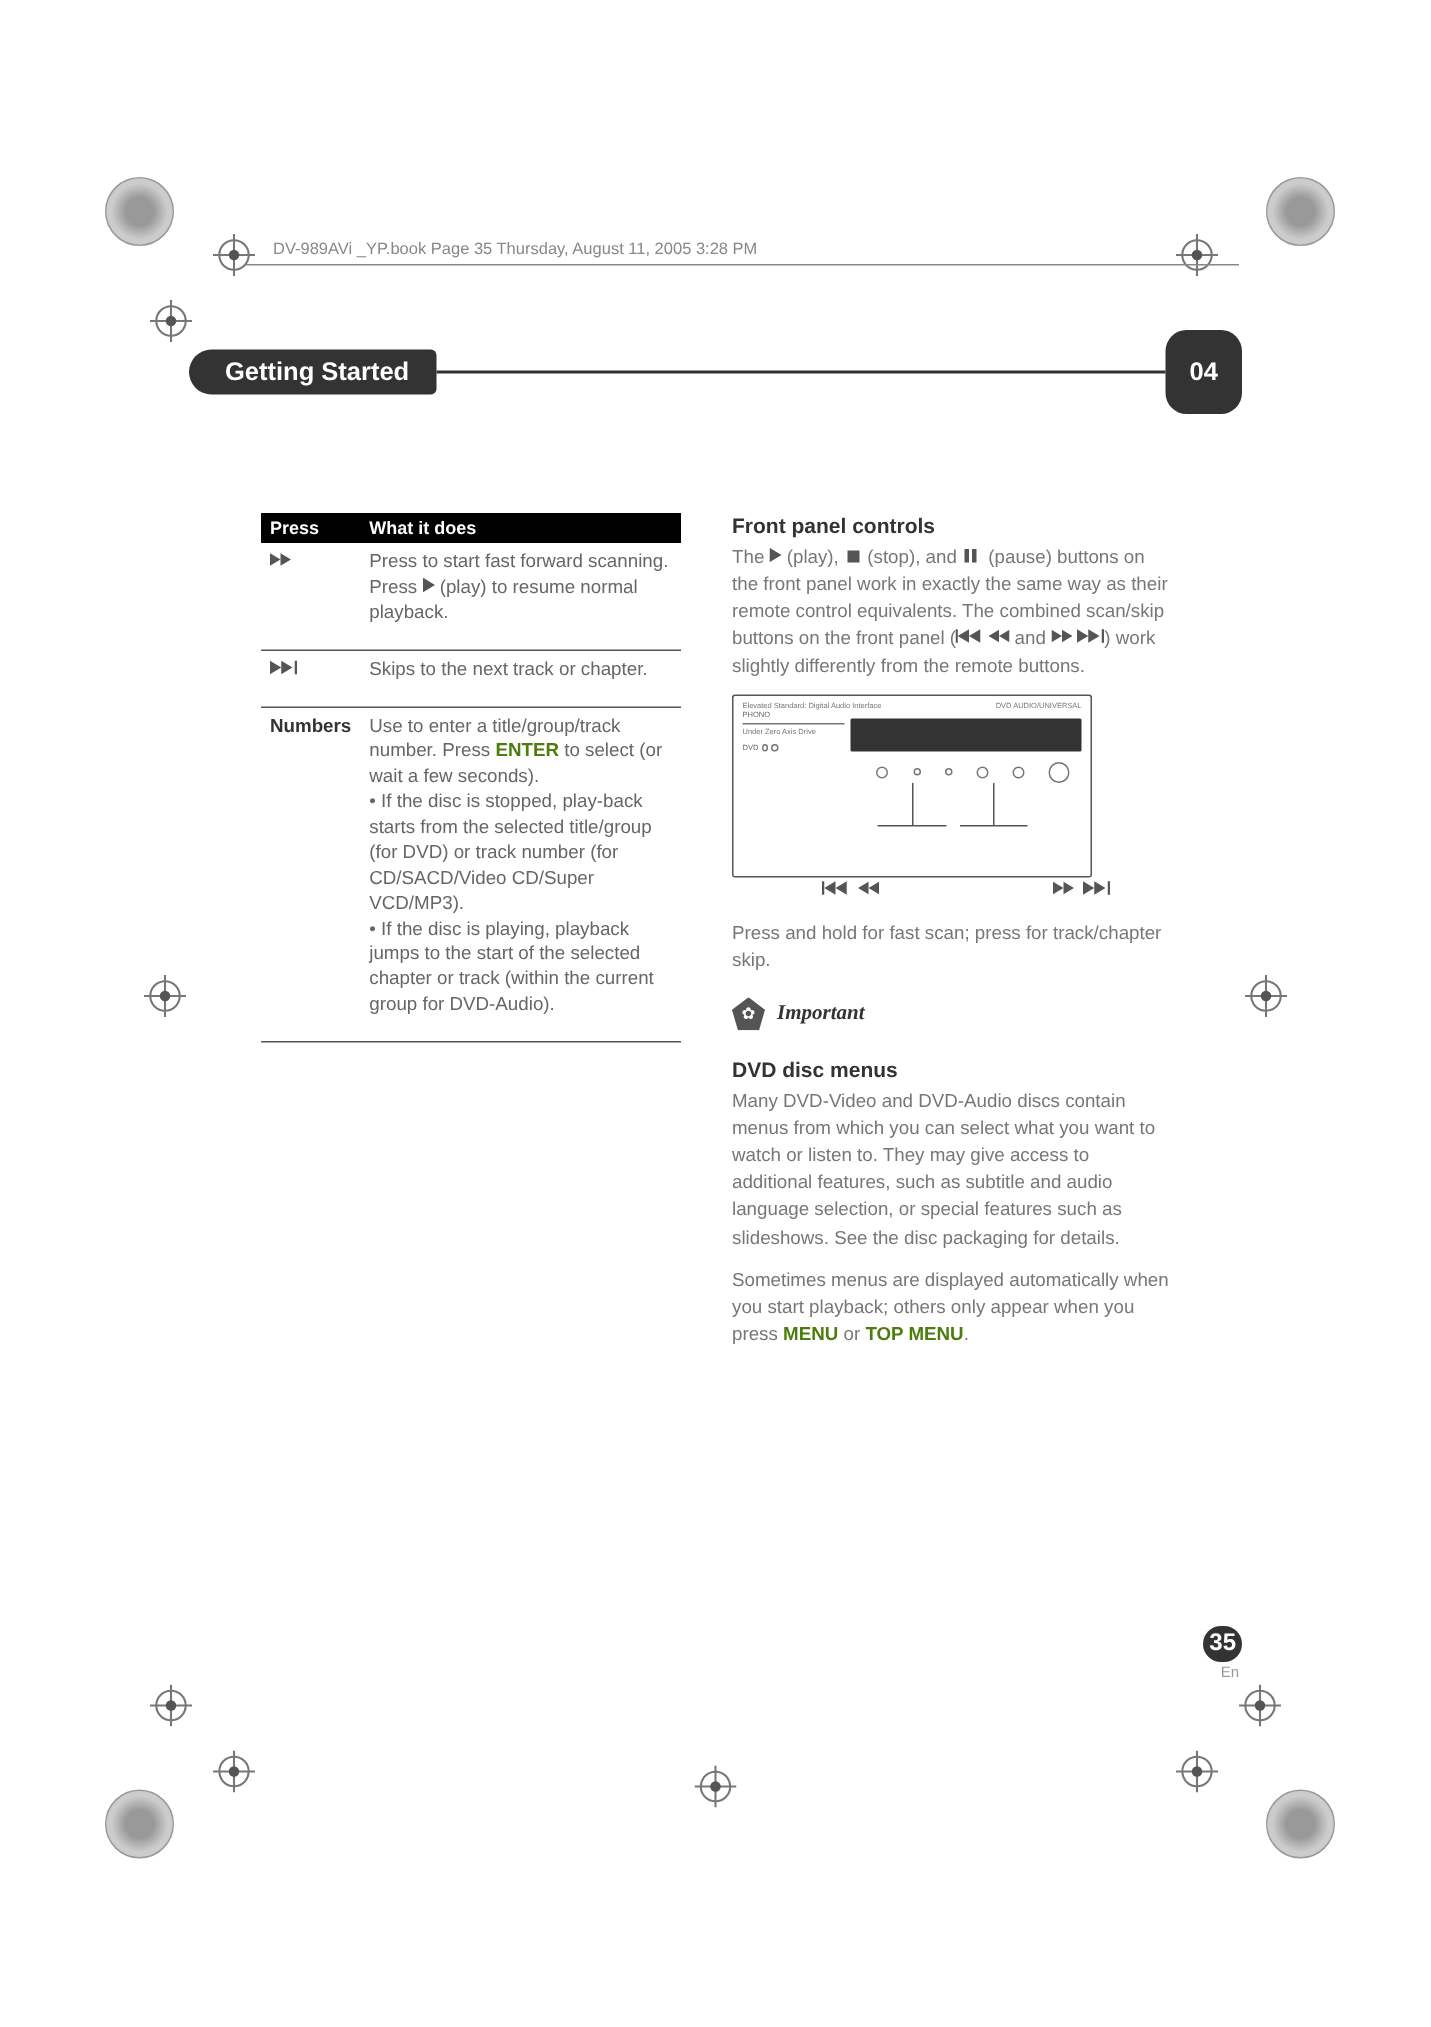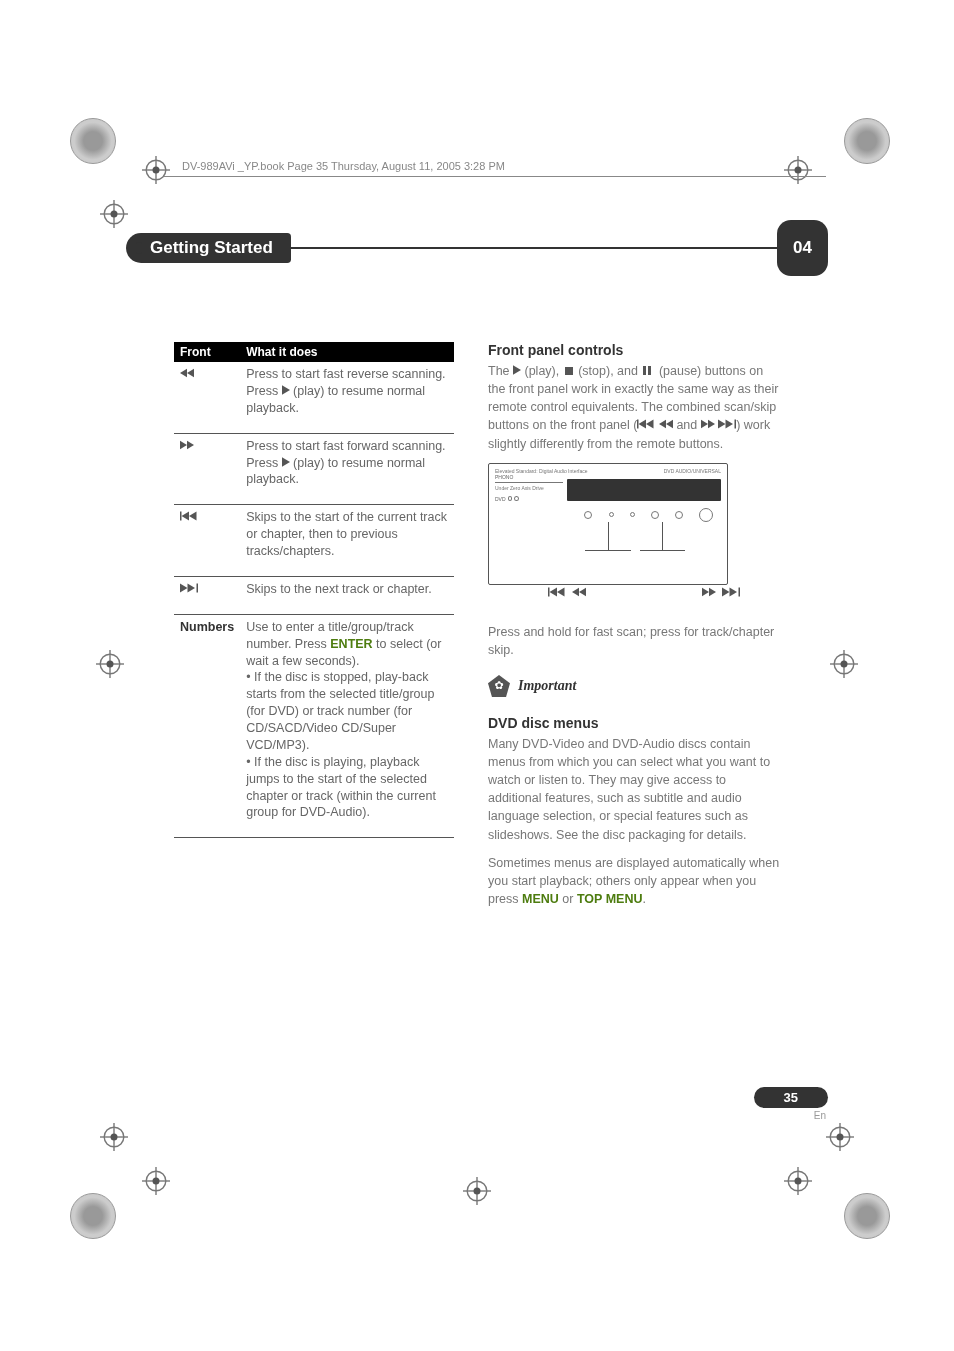--- a/index.html
+++ b/index.html
@@ -156,23 +156,23 @@
 
     .page-num-box {
       position: absolute;
       right: 126px;
       bottom: 230px;
       text-align: center;
     }
     .page-num {
       background: #333; color: #fff;
       border-radius: 12px;
-      padding: 3px 30px;
+      padding: 3px 4px;
       font-weight: bold;
-      font-size: 13px;
+      font-size: 16px;
       display: inline-block;
     }
     .page-lang { font-size: 10px; color: #999; margin-top: 2px; text-align: right; padding-right: 2px; }
 
     
     .ti { width: 14px; height: 10px; display: inline-block; fill: #555; }
     .ti2 { width: 18px; height: 10px; display: inline-block; fill: #555; }
     .sq { width: 9px; height: 9px; background:#555; display:inline-block; }
     .stop-inline { width: 8px; height: 8px; background:#555; display:inline-block; vertical-align:baseline; margin: 0 2px; }
     .pause-inline { display:inline-block; vertical-align:baseline; margin:0 2px; }
@@ -284,56 +284,35 @@
   <div class="chapter-title">Getting Started</div>
   <div class="chapter-line"></div>
   <div class="chapter-num">04</div>
 </div>
 
 <div class="content">
   <div class="col col-left">
     <table class="btns">
       <thead>
         <tr>
-          <th>Front</th>
+          <th>Press</th>
           <th>What it does</th>
         </tr>
       </thead>
       <tbody>
-        <tr>
-          <td class="bt">
-            <svg class="ti" viewBox="0 0 20 12">
-                <polygon points="10,0 10,12 0,6"></polygon>
-                <polygon points="20,0 20,12 10,6"></polygon>
-              </svg>
-          </td>
-          <td>Press to start fast reverse scanning. Press <svg class="ti" style="width:8px" viewBox="0 0 10 12">
-                <polygon points="0,0 10,6 0,12"></polygon>
-              </svg> (play) to resume normal playback.</td>
-        </tr>
         <tr>
           <td class="bt">
             <svg class="ti" viewBox="0 0 20 12">
                 <polygon points="0,0 10,6 0,12"></polygon>
                 <polygon points="10,0 20,6 10,12"></polygon>
               </svg>
           </td>
           <td>Press to start fast forward scanning. Press <svg class="ti" style="width:8px" viewBox="0 0 10 12">
                 <polygon points="0,0 10,6 0,12"></polygon>
               </svg> (play) to resume normal playback.</td>
-        </tr>
-        <tr>
-          <td class="bt">
-            <svg class="ti2" viewBox="0 0 24 12">
-                <rect x="0" y="0" width="2" height="12"></rect>
-                <polygon points="12,0 12,12 2,6"></polygon>
-                <polygon points="22,0 22,12 12,6"></polygon>
-              </svg>
-          </td>
-          <td>Skips to the start of the current track or chapter, then to previous tracks/chapters.</td>
         </tr>
         <tr>
           <td class="bt">
             <svg class="ti2" viewBox="0 0 24 12">
                 <polygon points="0,0 10,6 0,12"></polygon>
                 <polygon points="10,0 20,6 10,12"></polygon>
                 <rect x="22" y="0" width="2" height="12"></rect>
               </svg>
           </td>
           <td>Skips to the next track or chapter.</td>
@@ -419,21 +398,21 @@
             <polygon points="10,0 20,6 10,12"></polygon>
           </svg>
         <svg class="ti2" viewBox="0 0 24 12">
             <polygon points="0,0 10,6 0,12"></polygon>
             <polygon points="10,0 20,6 10,12"></polygon>
             <rect x="22" y="0" width="2" height="12"></rect>
           </svg>
       </div>
     </div>
 
-    <div class="para" style="margin-top:26px;">Press and hold for fast scan; press for track/chapter skip.</div>
+    <div class="para" style="margin-top:16px;">Press and hold for fast scan; press for track/chapter skip.</div>
 
     <div class="important-row">
       <div class="important-icon">✿</div>
       <div class="important-label">Important</div>
     </div>
 
     <div class="h2" style="margin-top:18px;">DVD disc menus</div>
     <div class="para">Many DVD-Video and DVD-Audio discs contain menus from which you can select what you want to watch or listen to. They may give access to additional features, such as subtitle and audio language selection, or special features such as slideshows. See the disc packaging for details.</div>
     <div class="para">
       <span>Sometimes menus are displayed automatically when you start playback; others only appear when you press </span><span class="bold">MENU</span><span> or </span><span class="bold">TOP MENU</span><span>.</span>

